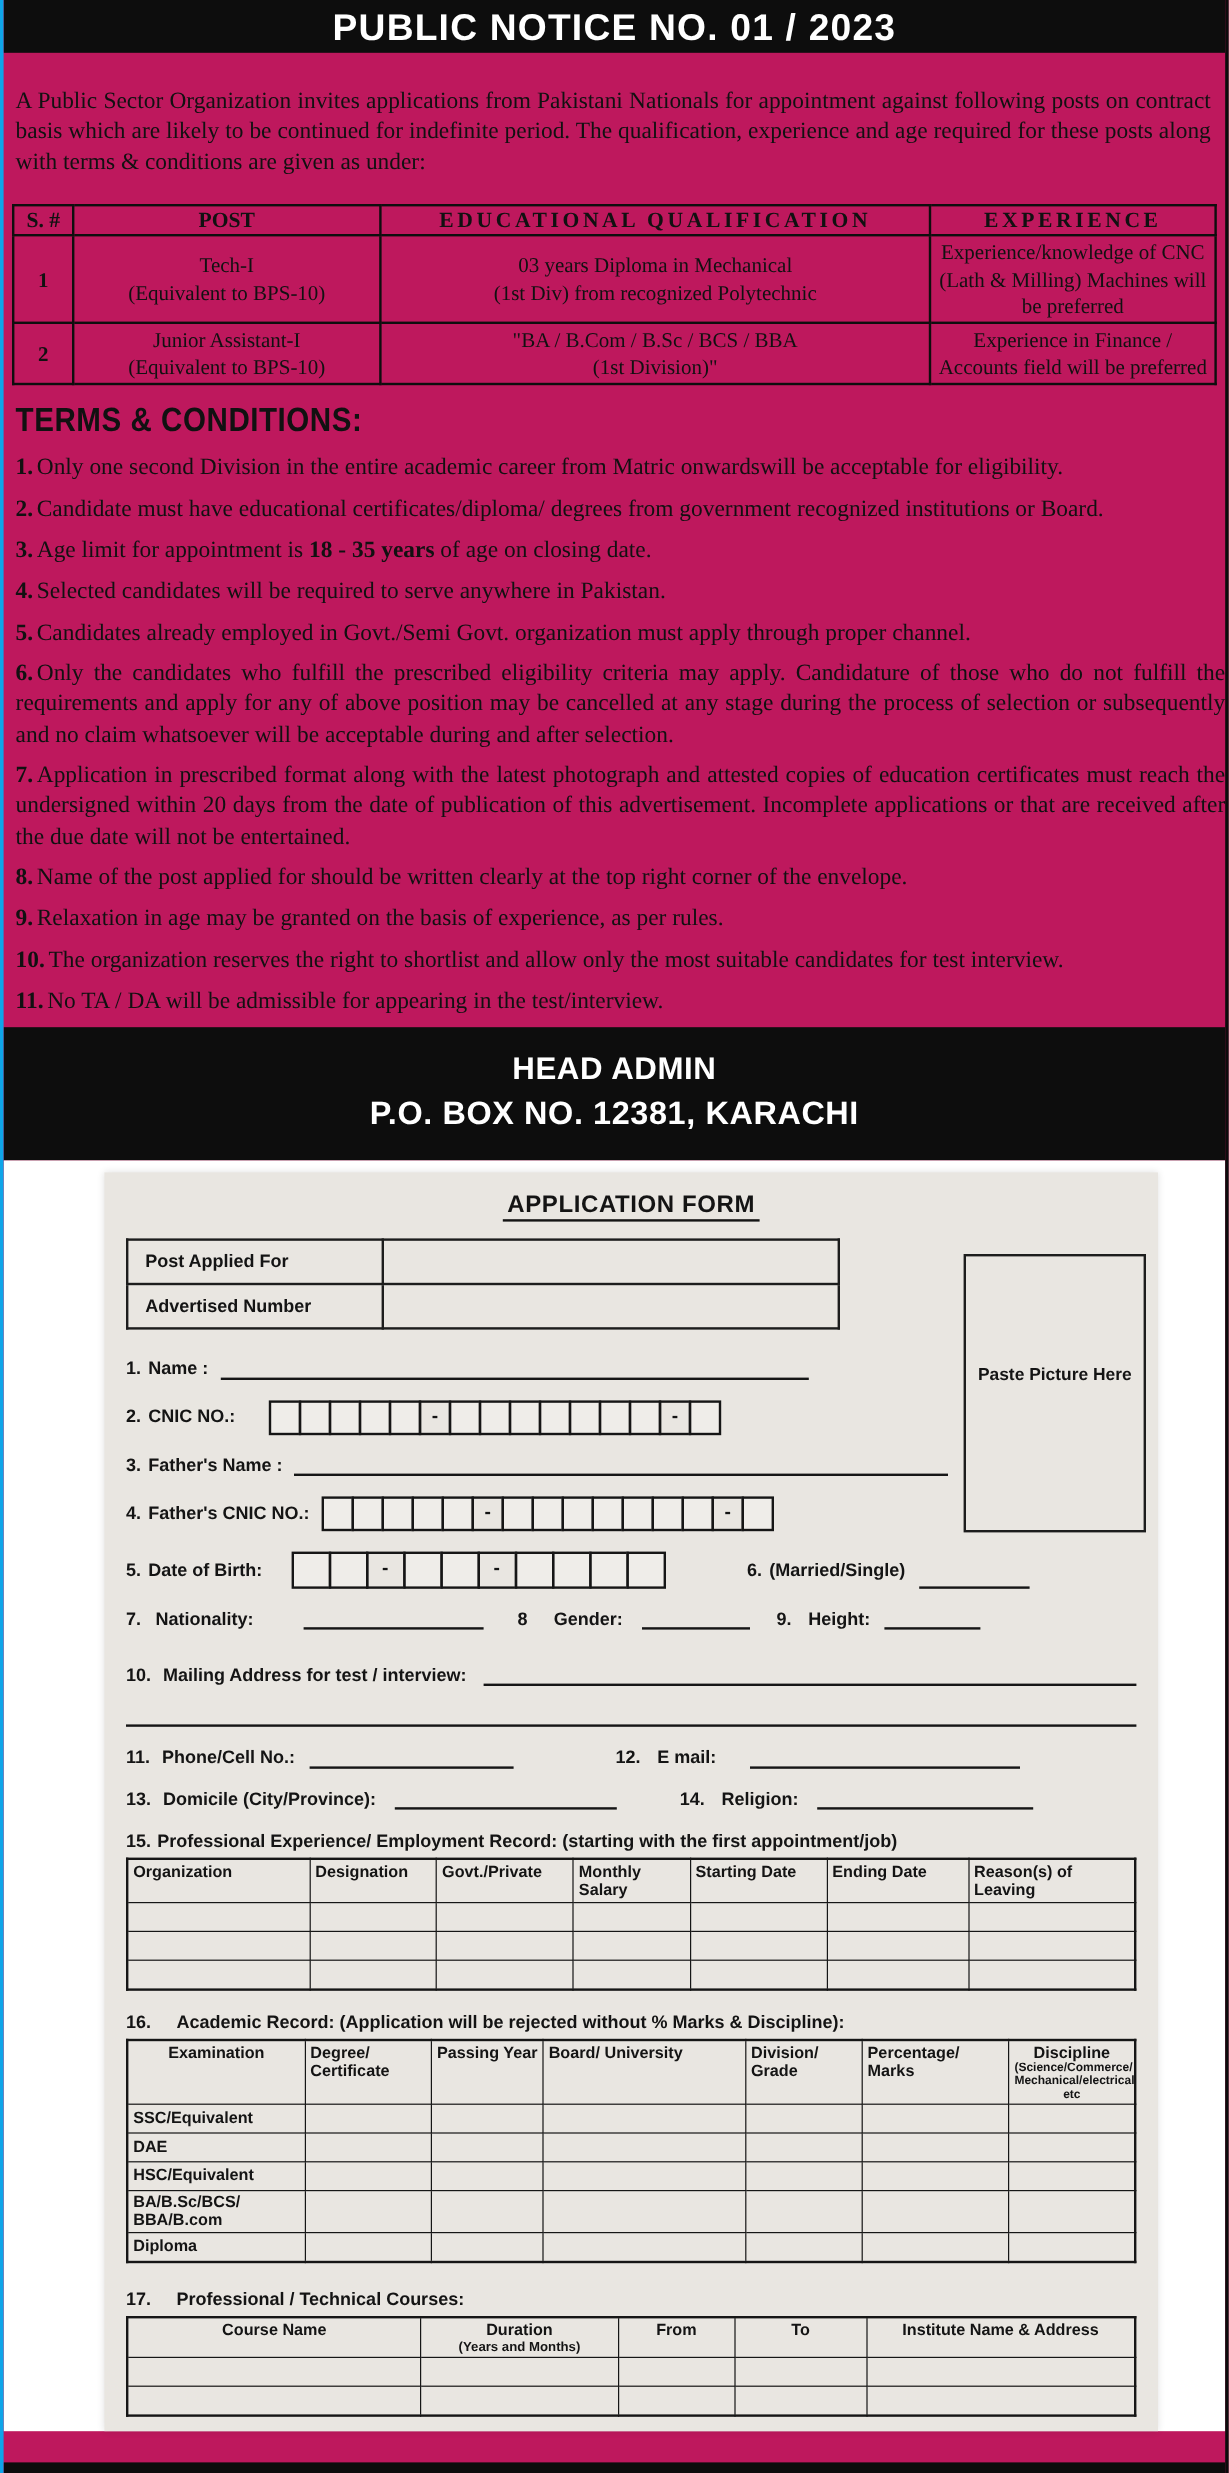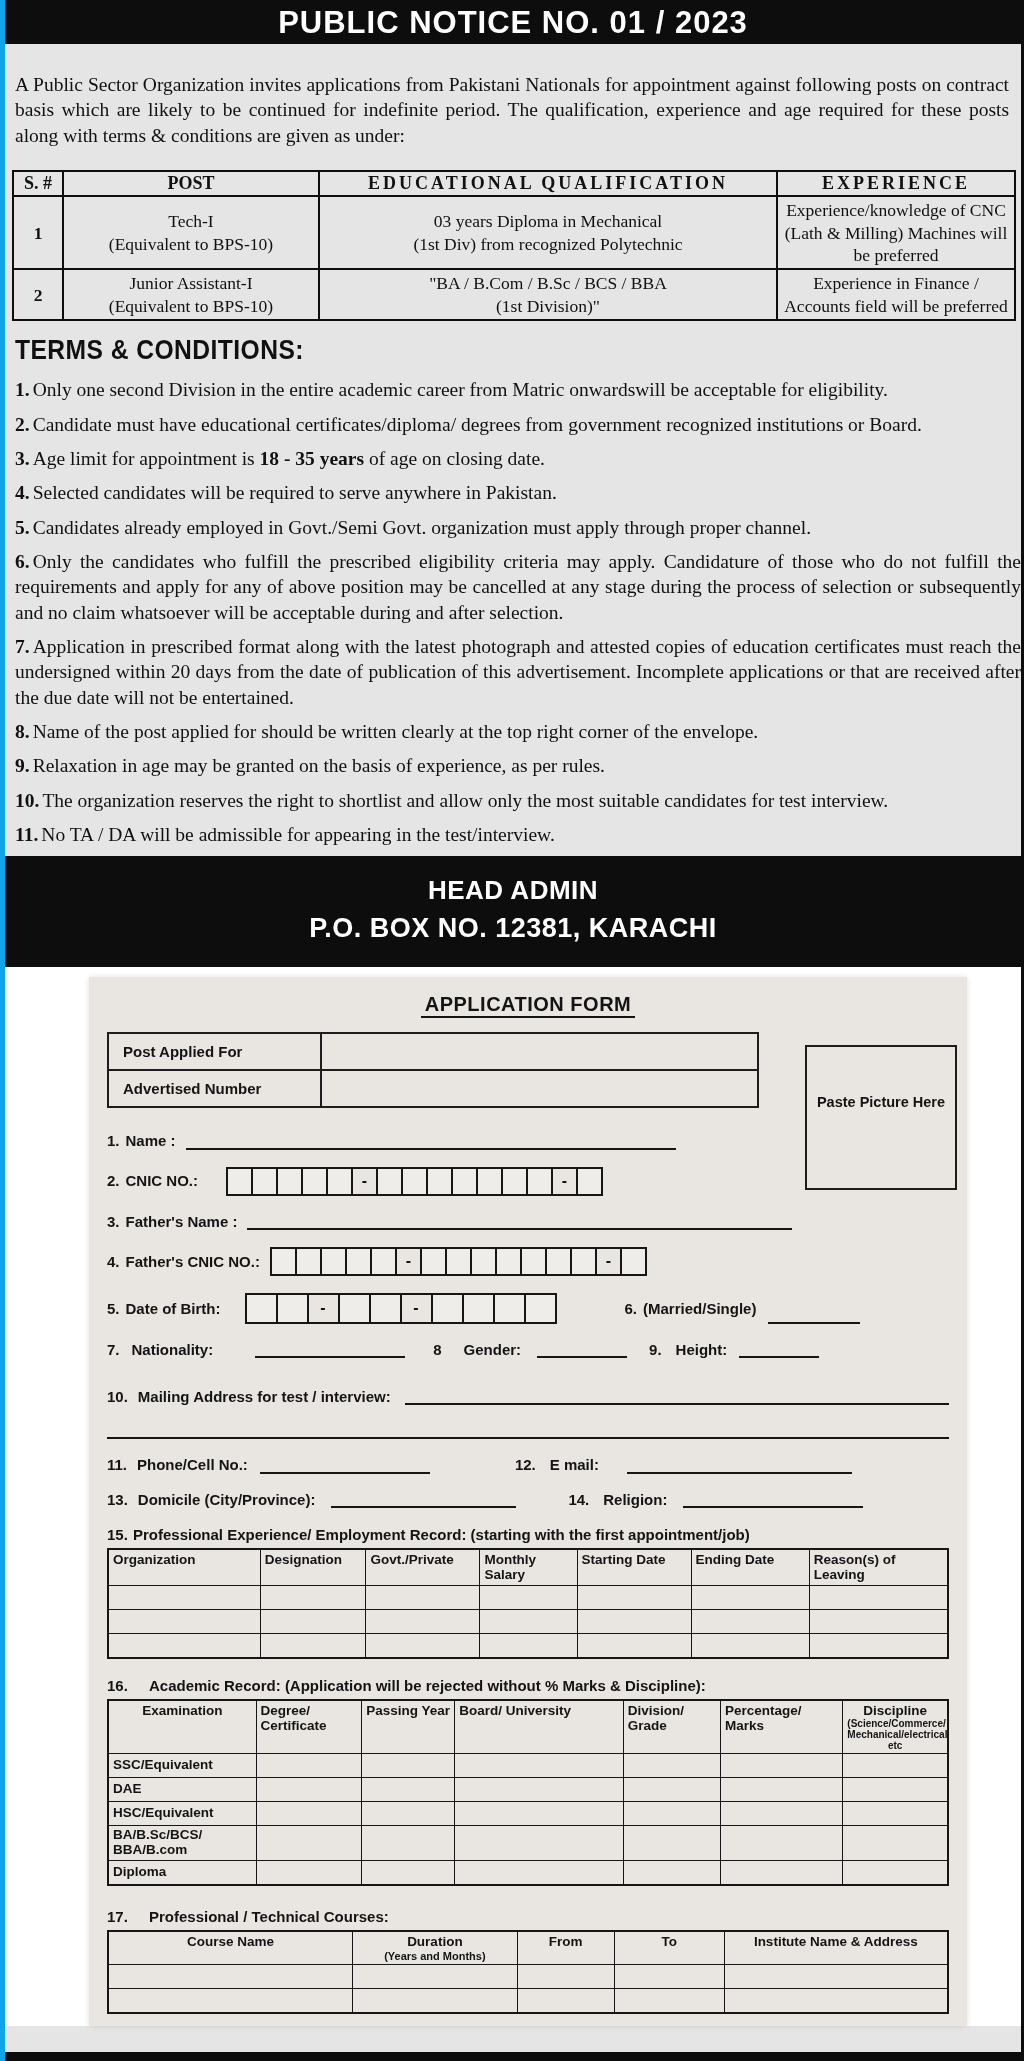--- a/index.html
+++ b/index.html
@@ -1,17 +1,17 @@
 <!DOCTYPE html>
 <html><head>
 <meta charset="utf-8">
 <style>
   html,body{margin:0;padding:0;background:#ffffff;}
-  .page{width:1024px;height:2061px;box-sizing:border-box;background:#e5e5e5;
-        border-left:5px solid #0ea5e9;border-right:3px solid #0c0c0c;
+  .page{width:1024px;height:2061px;box-sizing:border-box;background:#be185d;
+        border-left:3px solid #0ea5e9;border-right:3px solid #0c0c0c;
         position:relative;overflow:hidden;font-family:"Liberation Serif",serif;color:#111;}
   
   .banner{background:#0d0d0d;color:#fff;text-align:center;height:44px;line-height:46px;
           font-family:"Liberation Sans",sans-serif;font-weight:bold;font-size:31px;letter-spacing:1px;}
   
   .intro{font-size:19.5px;line-height:1.32;text-align:justify;padding:8px 12px 2px 10px;}
   
   table.posts{border-collapse:collapse;margin:5px 7px;width:1004px;table-layout:fixed;}
   .posts th,.posts td{border:2.5px solid #0e0e0e;text-align:center;padding:2px 4px;}
   .posts th{font-size:18px;padding:1px 2px;}
@@ -33,24 +33,24 @@
   .contact div{margin:7px 0;letter-spacing:.5px;}
   .c1{font-size:26px;} .c2{font-size:27px;} .c3{font-size:26px;}
   
   .form-wrap{background:#fff;padding:10px 0 0;}
   .panel{position:relative;width:878px;margin-left:84px;background:#e9e6e1;
          box-sizing:border-box;padding:14px 18px 12px;color:#141414;
          font-family:"Liberation Sans",sans-serif;font-weight:bold;
          box-shadow:0 0 6px rgba(0,0,0,.12);}
   .form-title{text-align:center;font-size:20px;letter-spacing:.5px;margin:2px 0 16px;}
   .form-title span{border-bottom:2.5px solid #141414;padding:0 4px 1px;}
-  table.toptable{border-collapse:collapse;width:652px;}
+  table.toptable{border-collapse:collapse;width:595px;}
   .toptable td{border:2.5px solid #1d1d1d;height:33px;}
   .toptable .tlab{width:196px;font-size:15px;padding-left:14px;}
-  .paste-box{position:absolute;top:68px;right:10px;width:152px;height:145px;border:2px solid #1d1d1d;
+  .paste-box{position:absolute;top:68px;right:10px;width:152px;height:232px;border:2px solid #1d1d1d;
              display:flex;align-items:center;justify-content:center;text-align:center;
              font-size:14.5px;line-height:1.35;padding-bottom:30px;box-sizing:border-box;}
   .frow{display:flex;align-items:flex-end;margin:17px 0;font-size:15px;line-height:1.15;}
   .frow.center{align-items:center;}
   .num{margin-right:6px;white-space:nowrap;}
   .lbl{white-space:nowrap;}
   .ul{border-bottom:2px solid #161616;height:15px;display:inline-block;}
   .gap{display:inline-block;}
   
   .boxes{display:flex;align-items:center;}

